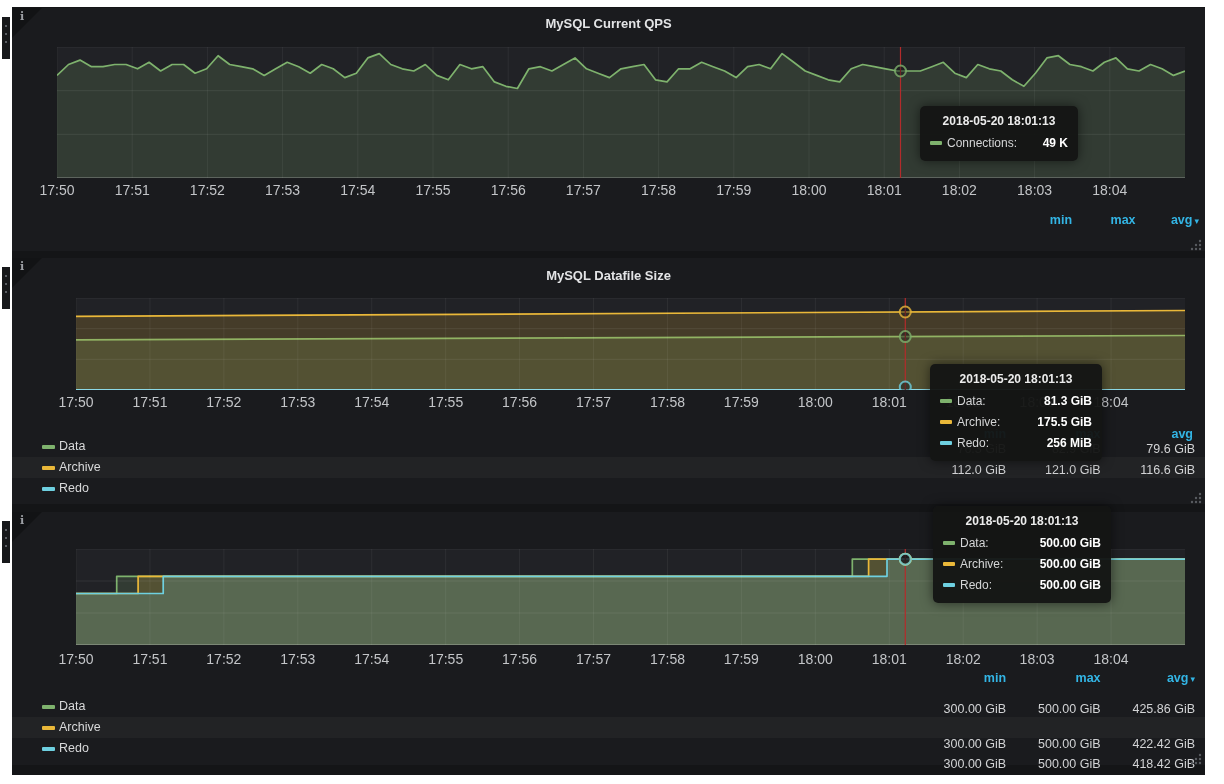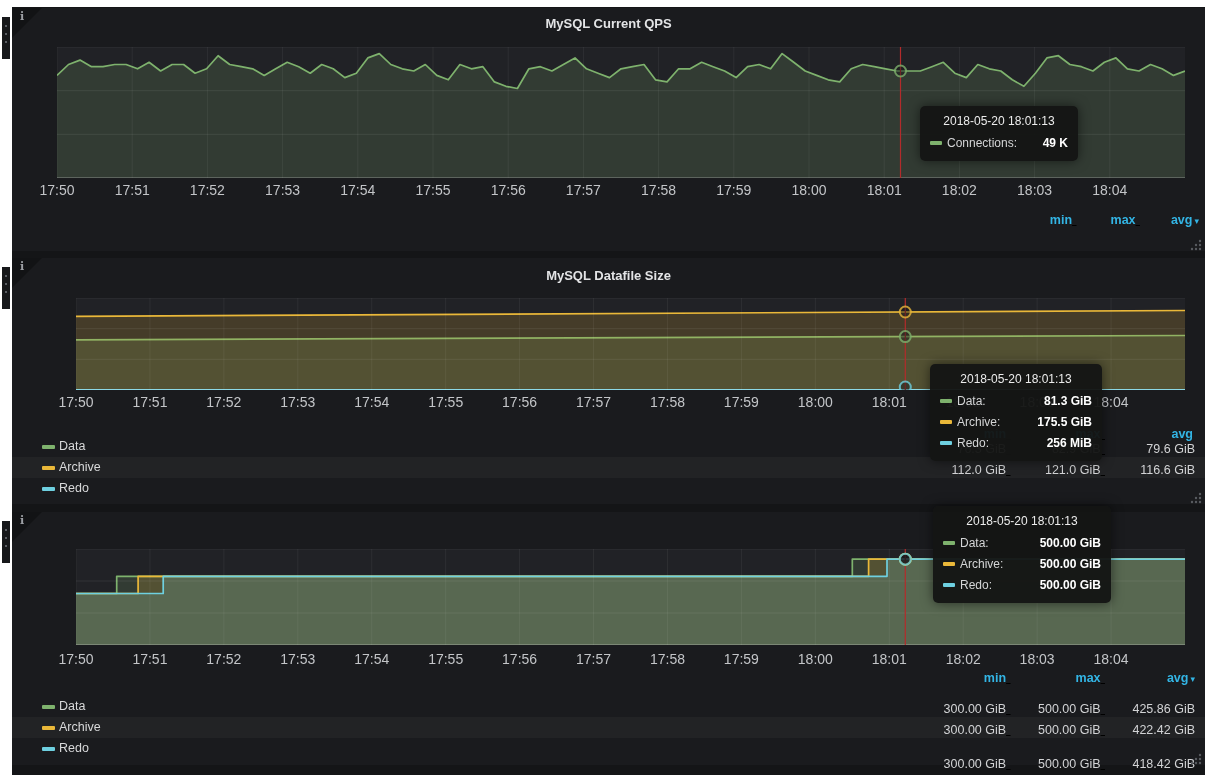--- a/index.html
+++ b/index.html
@@ -11,32 +11,32 @@
   .info{position:absolute;left:8px;top:2px;color:#9da0a5;font-family:"DejaVu Serif",serif;font-weight:bold;font-size:11px;cursor:pointer;}
   .ptitle{position:absolute;left:0;width:100%;text-align:center;color:#e3e4e6;font-size:13px;font-weight:bold;cursor:pointer;}
   .plot{position:absolute;}
   .plot svg{display:block;}
   .xticks{position:absolute;}
   .xticks span{position:absolute;transform:translateX(-50%);color:#c3c5c8;font-size:14px;white-space:nowrap;}
   .lrow{position:absolute;left:0;width:100%;height:20px;box-sizing:border-box;padding-left:30px;}
   .stripe{background:rgba(255,255,255,0.035);}
   .sw{position:absolute;left:30px;top:8px;width:13px;height:4px;border-radius:1px;}
   .lname{position:absolute;left:47px;top:2px;color:#d8d9da;font-size:12.5px;cursor:pointer;}
-  .cells{position:absolute;right:6px;top:2px;text-decoration:underline;}
+  .cells{position:absolute;right:6px;top:2px;}
   .cells.wide{right:10px;}
   .cell{display:inline-block;width:59px;text-align:right;color:#d2d3d5;font-size:12.5px;white-space:nowrap;}
   .wide .cell{width:90px;}
   .hdr{color:#33b5e5;font-weight:bold;cursor:pointer;}
   .hdr i{font-style:normal;}
   .caret{font-size:9px;margin-left:2px;font-weight:bold;}
   .tab{position:absolute;left:0;width:8px;height:42px;background:#17181b;cursor:grab;}
   .tab i{position:absolute;left:3px;top:8px;width:2px;height:2px;background:#5a5d63;box-shadow:0 8px 0 #5a5d63,0 16px 0 #5a5d63;}
   .rsz{position:absolute;right:3px;bottom:2px;width:12px;height:12px;cursor:nwse-resize;}
   .tt{position:absolute;background:rgba(20,21,20,0.96);border-radius:5px;box-shadow:0 0 12px rgba(0,0,0,0.55);padding:8px 10px;z-index:20;}
-  .tt .t{color:#ececec;font-size:12px;font-weight:normal;text-align:center;white-space:nowrap;margin-bottom:4px;}
+  .tt .t{color:#ececec;font-size:12px;font-weight:bold;text-align:center;white-space:nowrap;margin-bottom:4px;}
   .ttr{display:flex;align-items:center;height:21px;white-space:nowrap;}
   .ttr .sw2{width:12px;height:4px;border-radius:1px;margin-right:5px;flex:none;}
   .ttr .lb{color:#d4d5d6;font-size:12px;margin-right:10px;}
   .ttr .vl{color:#ffffff;font-size:12px;font-weight:bold;margin-left:auto;}
 </style>
 </head>
 <body>
 
 <div class="page">
  <div class="dash">
@@ -291,21 +291,21 @@
       <span class="lname" style="top:3px">Data</span>
       <span class="cells wide" style="top:3px">
         <span class="cell">300.00 GiB</span>
         <span class="cell">500.00 GiB</span>
         <span class="cell">425.86 GiB</span>
       </span>
     </div>
     <div class="lrow stripe" style="top:205px;height:21px">
       <span class="sw" style="top: 9px; background: rgb(234, 184, 57);"></span>
       <span class="lname" style="top:3px">Archive</span>
-      <span class="cells wide" style="top:3px">
+      <span class="cells wide" style="top:17px">
         <span class="cell">300.00 GiB</span>
         <span class="cell">500.00 GiB</span>
         <span class="cell">422.42 GiB</span>
       </span>
     </div>
     <div class="lrow" style="top:226px;height:21px">
       <span class="sw" style="top: 9px; background: rgb(110, 208, 224);"></span>
       <span class="lname" style="top:3px">Redo</span>
       <span class="cells wide" style="top:16px">
         <span class="cell">300.00 GiB</span>

